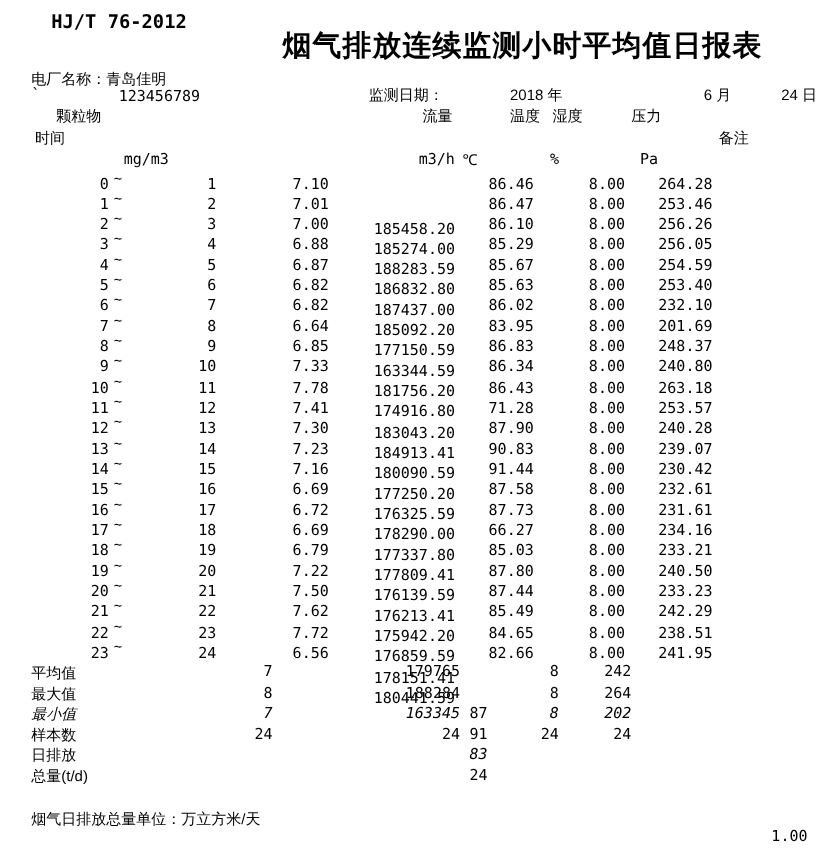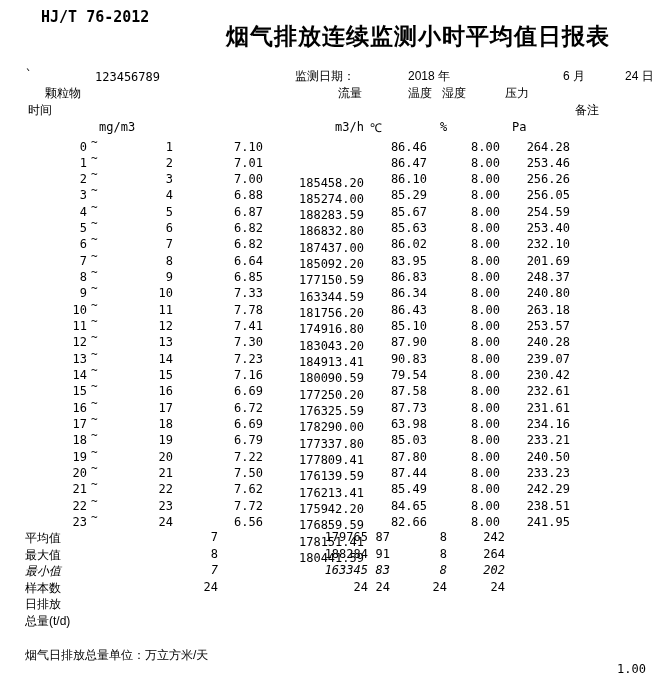--- a/index.html
+++ b/index.html
@@ -20,32 +20,33 @@
   .c-end   { right:495px; }
   .c-pm    { right:405px; }
   .c-flow  { right:304px;margin-top:36px; }
   .c-temp  { right:241px; }
   .c-hum   { right:168px; }
   .c-pres  { right:98px; }
   
   .s-label { left:25px; }
   .s-pm    { right:450px; }
   .s-flow  { right:300px; }
-  .s-temp  { right:278px; }
+  .s-temp  { right:278px;margin-top:33px; }
   .s-hum   { right:221px; }
   .s-pres  { right:163px; }
 </style>
 </head>
 <body>
 
 <div class="page">
 
   <div class="abs std" style="left:25px; top:8px;">HJ/T 76-2012</div>
   <div class="abs title" style="left:226px; top:21px;">烟气排放连续监测小时平均值日报表</div>
 
+  <div class="abs" style="left:25px; top:55px;">电厂名称：青岛佳明</div>
   <div class="abs num" style="left:25px; top:68px;">`</div>
   <div class="abs num" style="left:95px; top:70px;">123456789</div>
 
   <div class="abs" style="left:295px; top:68px;">监测日期：</div>
   <div class="abs" style="left:408px; top:68px;">2018 年</div>
   <div class="abs" style="left:563px; top:68px;">6 月</div>
   <div class="abs" style="left:625px; top:68px;">24 日</div>
 
   <div class="abs" style="left:45px; top:85px;">颗粒物</div>
   <div class="abs" style="left:338px; top:85px;">流量</div>
@@ -171,21 +172,21 @@
         <span class="cell num c-temp">86.43</span>
         <span class="cell num c-hum">8.00</span>
         <span class="cell num c-pres">263.18</span>
       </div>
       <div class="row" style="top: 319.02px;">
         <span class="cell num c-start">11</span>
         <span class="cell num c-tilde">~</span>
         <span class="cell num c-end">12</span>
         <span class="cell num c-pm">7.41</span>
         <span class="cell num c-flow">184913.41</span>
-        <span class="cell num c-temp">85.10</span>
+        <span class="cell num c-temp">71.28</span>
         <span class="cell num c-hum">8.00</span>
         <span class="cell num c-pres">253.57</span>
       </div>
       <div class="row" style="top: 335.34px;">
         <span class="cell num c-start">12</span>
         <span class="cell num c-tilde">~</span>
         <span class="cell num c-end">13</span>
         <span class="cell num c-pm">7.30</span>
         <span class="cell num c-flow">180090.59</span>
         <span class="cell num c-temp">87.90</span>
@@ -201,21 +202,21 @@
         <span class="cell num c-temp">90.83</span>
         <span class="cell num c-hum">8.00</span>
         <span class="cell num c-pres">239.07</span>
       </div>
       <div class="row" style="top: 367.98px;">
         <span class="cell num c-start">14</span>
         <span class="cell num c-tilde">~</span>
         <span class="cell num c-end">15</span>
         <span class="cell num c-pm">7.16</span>
         <span class="cell num c-flow">176325.59</span>
-        <span class="cell num c-temp">79.54</span>
+        <span class="cell num c-temp">91.44</span>
         <span class="cell num c-hum">8.00</span>
         <span class="cell num c-pres">230.42</span>
       </div>
       <div class="row" style="top: 384.3px;">
         <span class="cell num c-start">15</span>
         <span class="cell num c-tilde">~</span>
         <span class="cell num c-end">16</span>
         <span class="cell num c-pm">6.69</span>
         <span class="cell num c-flow">178290.00</span>
         <span class="cell num c-temp">87.58</span>
@@ -231,21 +232,21 @@
         <span class="cell num c-temp">87.73</span>
         <span class="cell num c-hum">8.00</span>
         <span class="cell num c-pres">231.61</span>
       </div>
       <div class="row" style="top: 416.94px;">
         <span class="cell num c-start">17</span>
         <span class="cell num c-tilde">~</span>
         <span class="cell num c-end">18</span>
         <span class="cell num c-pm">6.69</span>
         <span class="cell num c-flow">177809.41</span>
-        <span class="cell num c-temp">63.98</span>
+        <span class="cell num c-temp">66.27</span>
         <span class="cell num c-hum">8.00</span>
         <span class="cell num c-pres">234.16</span>
       </div>
       <div class="row" style="top: 433.26px;">
         <span class="cell num c-start">18</span>
         <span class="cell num c-tilde">~</span>
         <span class="cell num c-end">19</span>
         <span class="cell num c-pm">6.79</span>
         <span class="cell num c-flow">176139.59</span>
         <span class="cell num c-temp">85.03</span>

